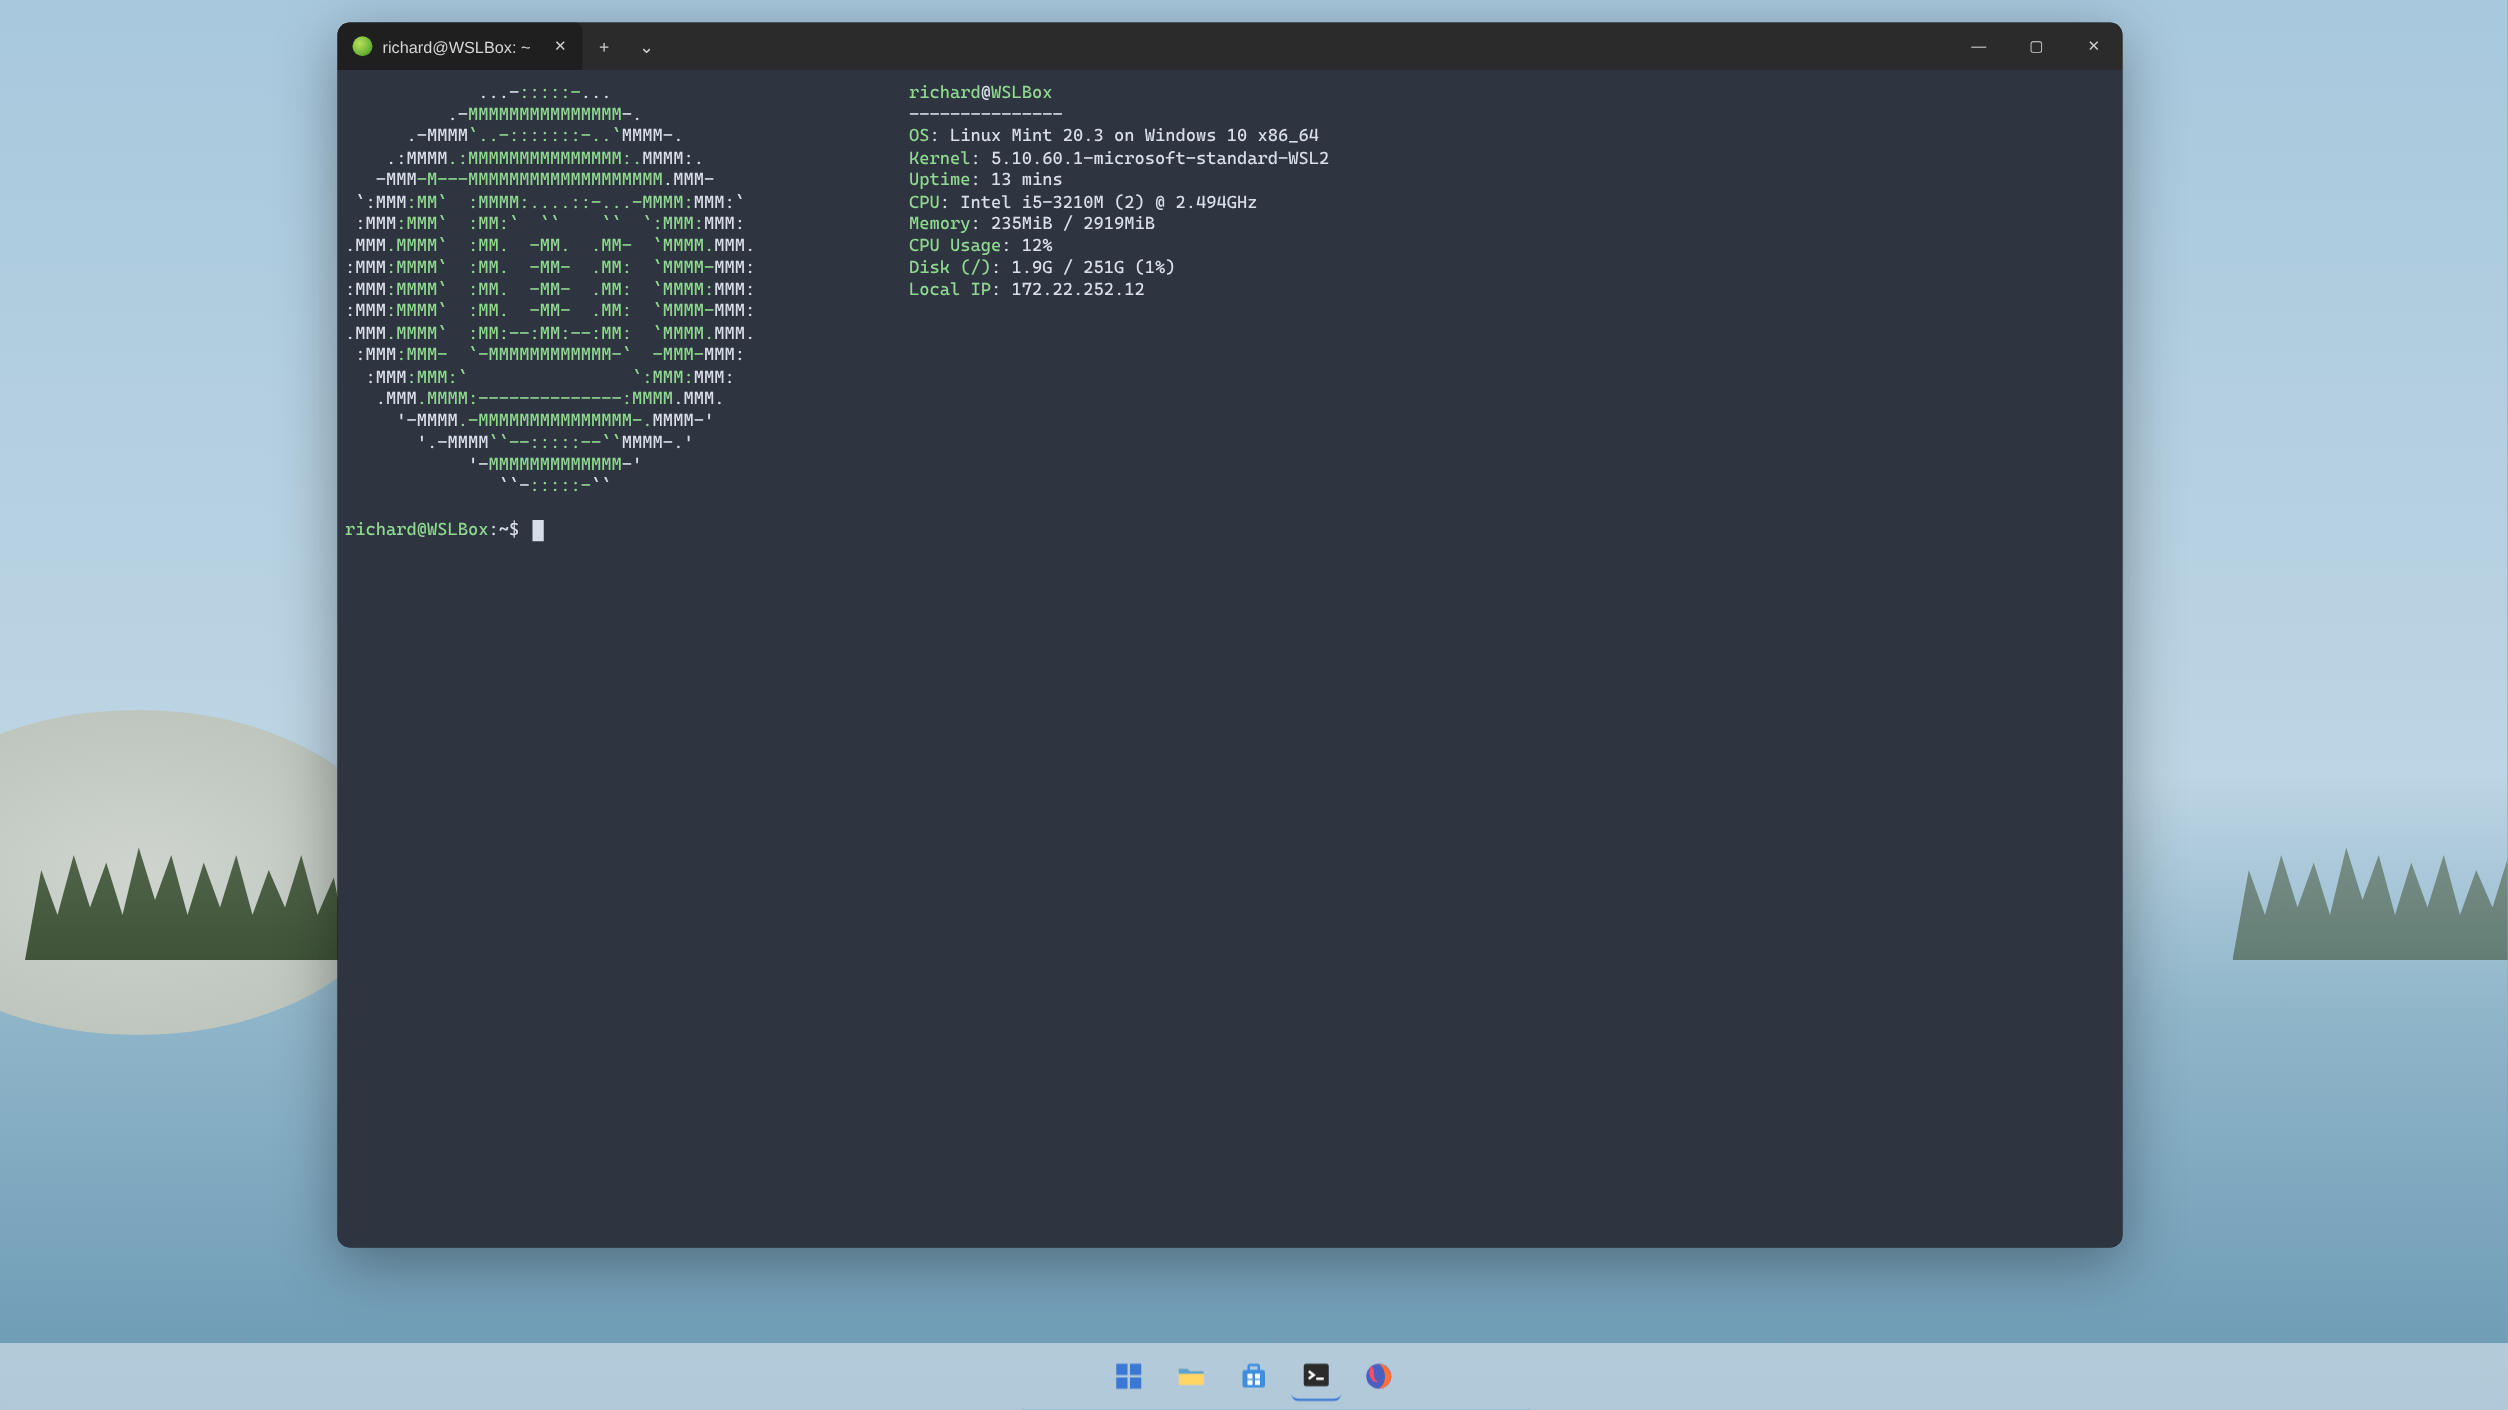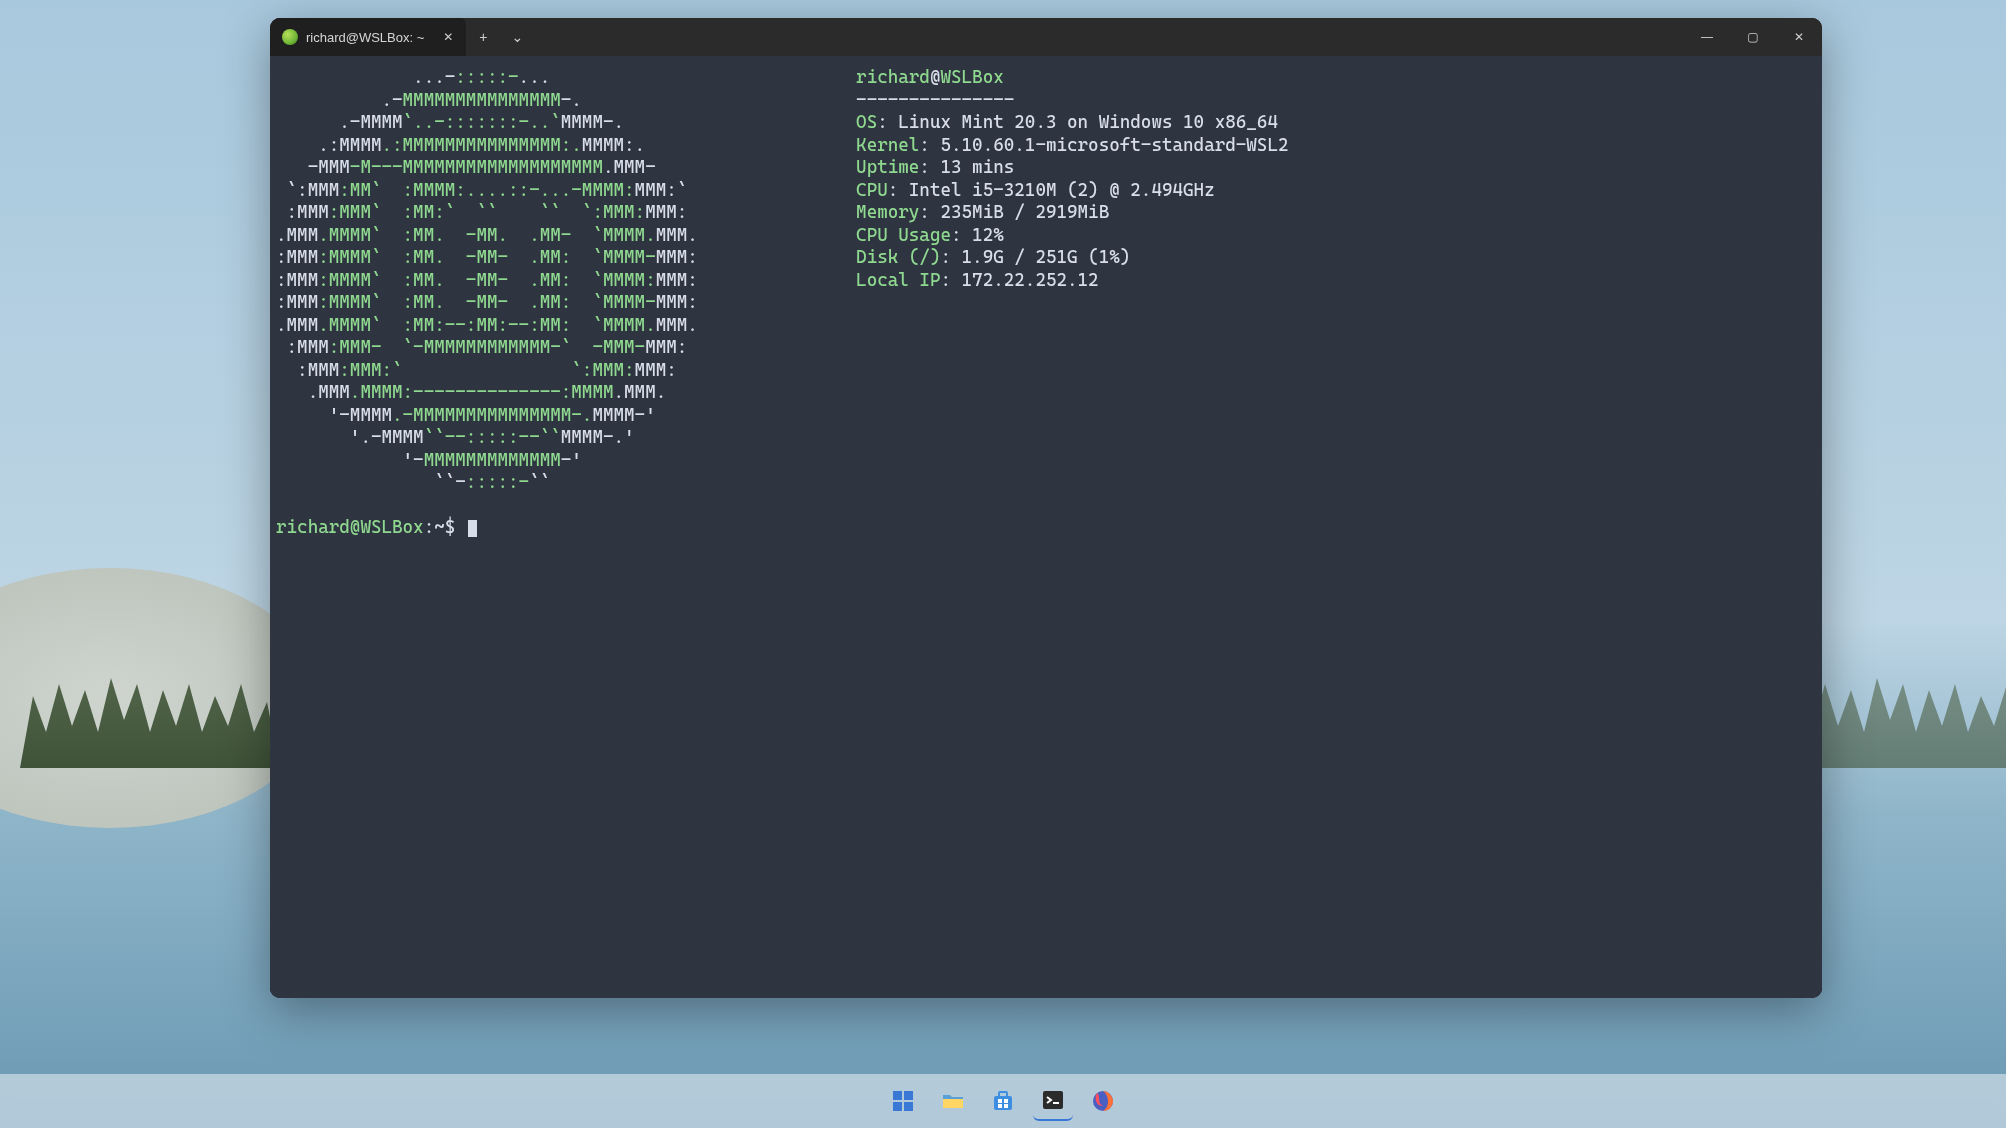--- a/index.html
+++ b/index.html
@@ -23,21 +23,21 @@
   .trees {
     position: absolute;
     background: linear-gradient(#586b4f,#3f5339);
     clip-path: polygon(0% 100%,5% 40%,10% 70%,15% 30%,20% 65%,25% 35%,30% 70%,35% 25%,40% 60%,45% 30%,50% 70%,55% 35%,60% 65%,65% 30%,70% 70%,75% 40%,80% 65%,85% 30%,90% 70%,95% 45%,100% 100%);
   }
 
   
   .window {
     position: absolute;
     left: 270px; top: 18px;
-    width: 1552px; height: 980px;
+    width: 1428px; height: 980px;
     background: #0c0c0c;
     border-radius: 10px;
     box-shadow: 0 12px 48px rgba(0,0,0,0.35);
     overflow: hidden;
     display: flex; flex-direction: column;
   }
   .titlebar {
     height: 38px;
     background: #2b2b2b;
     display: flex; align-items: stretch;
@@ -70,21 +70,21 @@
   .winbtn {
     width:46px; display:flex; align-items:center; justify-content:center;
     color:#cfcfcf; font-size:12px;
   }
 
   .term {
     flex:1;
     background:#2e3440;
     color:#d8dee9;
     font-family: "Cascadia Mono","Consolas",monospace;
-    font-size: 18px;
+    font-size: 14px;
     line-height: 1.25;
     padding: 10px 4px 4px 6px;
     white-space: pre;
     overflow: hidden;
   }
   .g{color:#8fd88f;} 
   .w{color:#d8dee9;}
   .cursor{
     display:inline-block; width:9px; height:17px;
     background:#d8dee9; vertical-align:middle; margin-left:2px;

